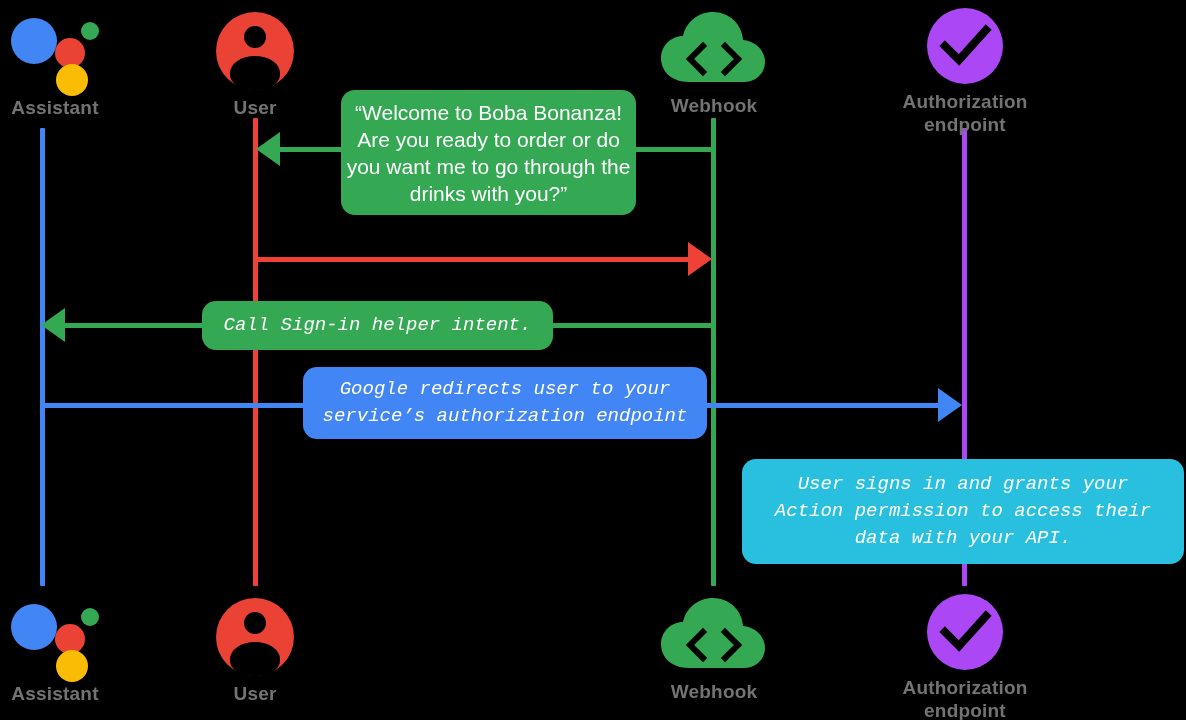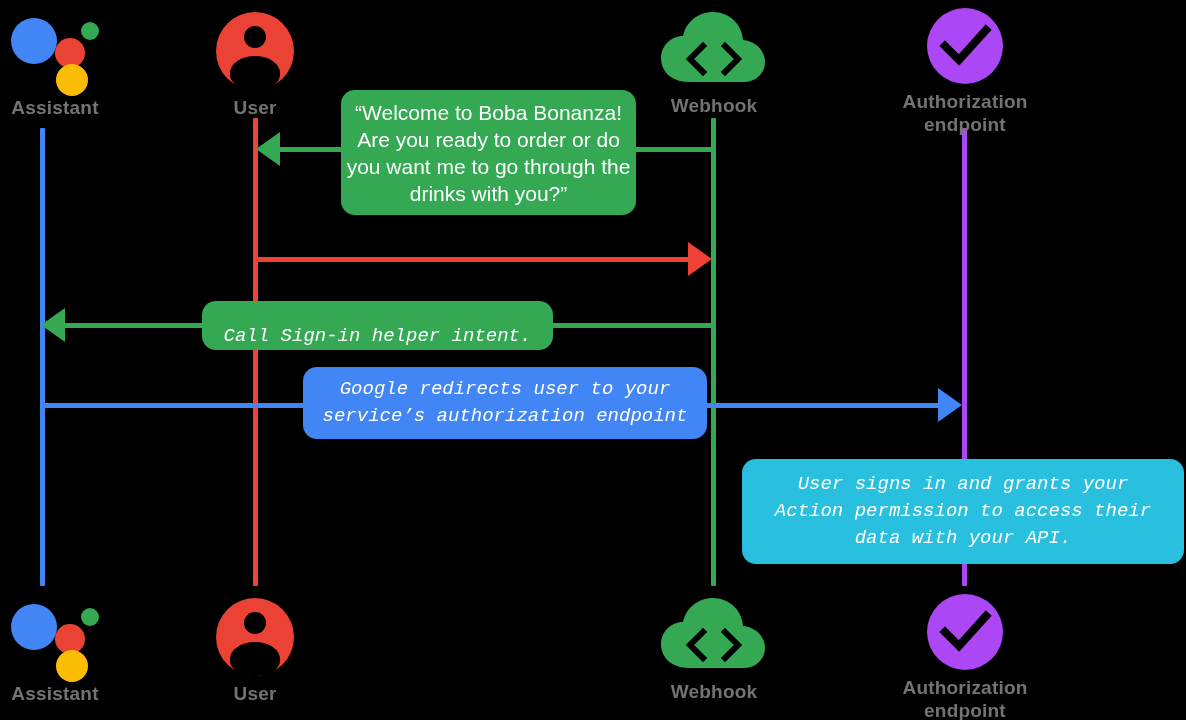--- a/index.html
+++ b/index.html
@@ -105,21 +105,21 @@
   <div class="arrow-head left" style="left:256px;top:132px;border-right-color:#34a853;"></div>
   <div class="bubble sans" style="left:341px;top:90px;width:295px;height:125px;background:#34a853;padding:6px 4px;">
     <span style="white-space:normal;">“Welcome to Boba Bonanza! Are you ready to order or do you want me to go through the drinks with you?”</span>
   </div>
 
   <div class="arrow-line" style="left:255px;top:257px;width:435px;background:#ef4136;"></div>
   <div class="arrow-head right" style="left:688px;top:242px;border-left-color:#ef4136;"></div>
 
   <div class="arrow-line" style="left:62px;top:323px;width:652px;background:#34a853;"></div>
   <div class="arrow-head left" style="left:41px;top:308px;border-right-color:#34a853;"></div>
-  <div class="bubble mono" style="left:202px;top:301px;width:351px;height:49px;background:#34a853;align-items:flex-end;">
+  <div class="bubble mono" style="left:202px;top:301px;width:351px;height:49px;background:#34a853;">
     <span>Call Sign-in helper intent.</span>
   </div>
 
   <div class="arrow-line" style="left:40px;top:403px;width:900px;background:#4285f4;"></div>
   <div class="arrow-head right" style="left:938px;top:388px;border-left-color:#4285f4;"></div>
   <div class="bubble mono" style="left:303px;top:367px;width:404px;height:72px;background:#4285f4;padding:4px 10px;">
     <span style="white-space:normal;">Google redirects user to your service’s authorization endpoint</span>
   </div>
 
   <div class="bubble mono" style="left:742px;top:459px;width:442px;height:105px;background:#29c0e0;padding:6px 24px;">

